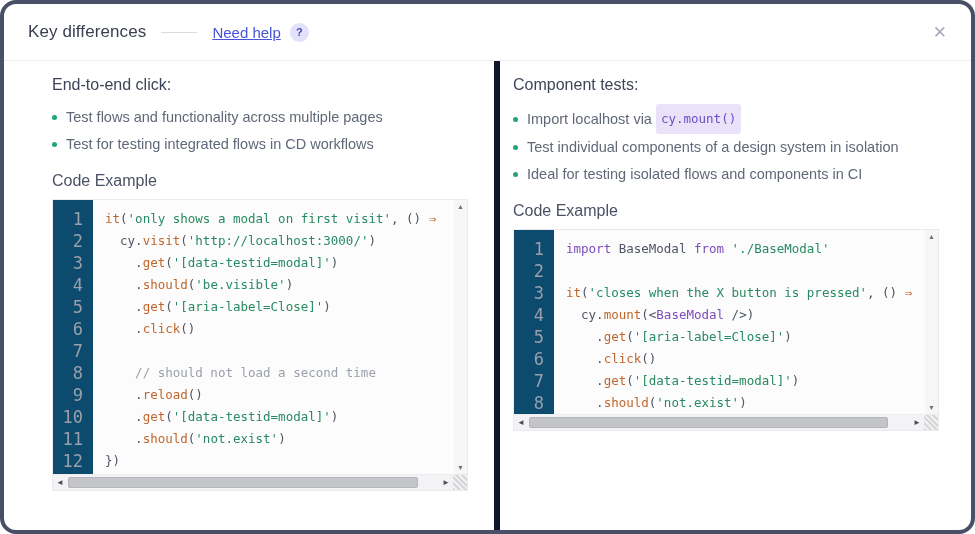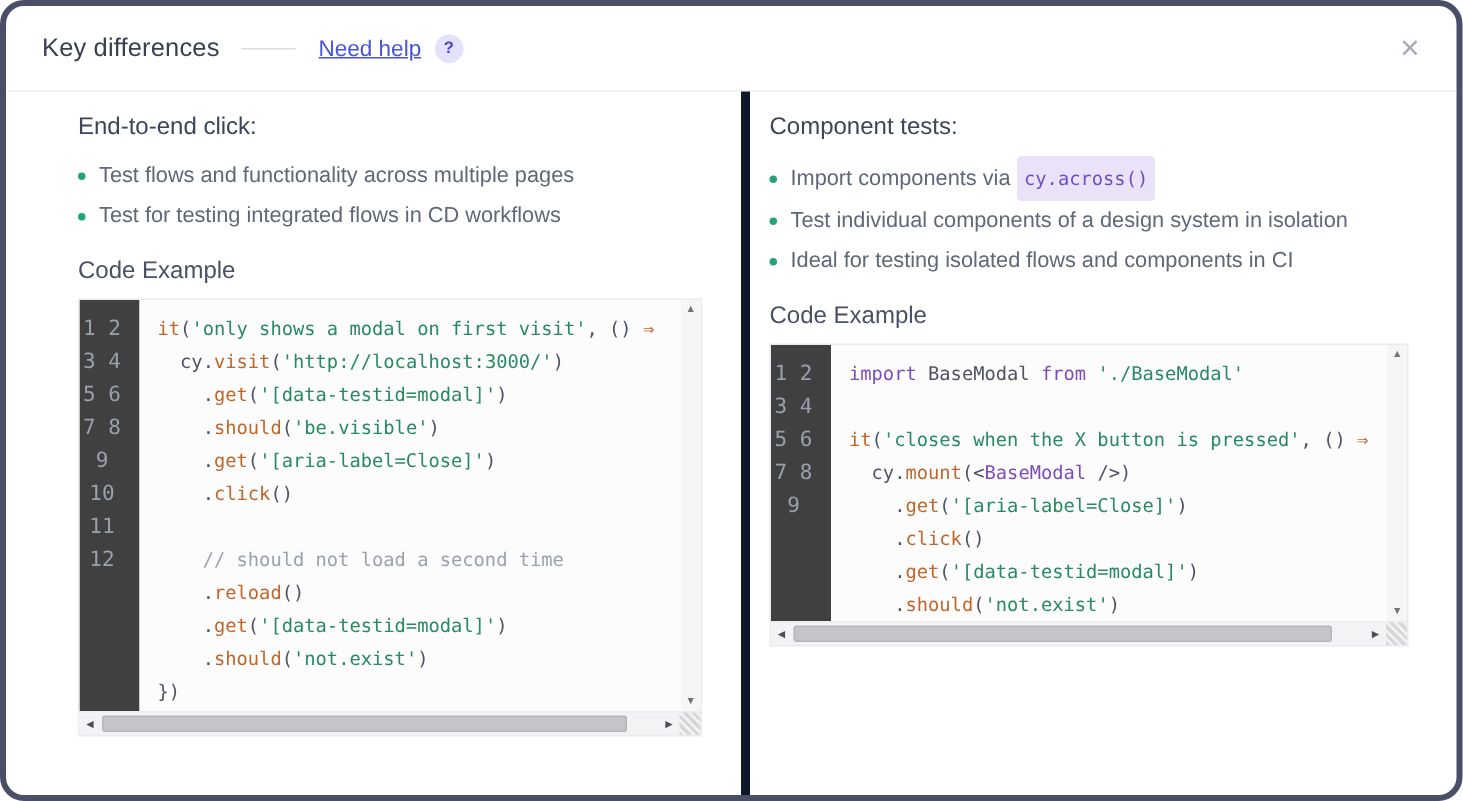--- a/index.html
+++ b/index.html
@@ -23,21 +23,21 @@
   .col h3 { font-size:16px; font-weight:400; color:#3e4558; margin-bottom:10px; }
   ul.bullets { list-style:none; }
   ul.bullets li { font-size:14.5px; color:#606877; line-height:27px; display:flex; align-items:center; }
   .dot { width:5px; height:5px; border-radius:50%; background:#21a673; margin-right:9px; flex:0 0 auto; }
   .chip { font-family:"DejaVu Sans Mono", monospace; font-size:12.5px; color:#6f4ec4; background:#e9e2f9; border-radius:3px; padding:1px 5px 2px; margin-left:4px; }
   .code-label { font-size:16px; color:#4a5164; margin-top:14px; margin-bottom:9px; }
 
   
   .codeblock { border:1px solid #ebebee; background:#fbfbfd; display:flex; flex-direction:column; }
   .cb-main { flex:1; display:flex; overflow:hidden; }
-  .gutter { flex:0 0 40px; background:#404040; color:#9aa0ab; font-family:"DejaVu Sans Mono", monospace; font-size:14px; line-height:22px; text-align:center; padding:8px 10px 0 0; }
+  .gutter { flex:0 0 40px; background:#0c4a6e; color:#9aa0ab; font-family:"DejaVu Sans Mono", monospace; font-size:17px; line-height:22px; text-align:right; padding:8px 10px 0 0; }
   .lines { flex:1; overflow:hidden; background:#fcfcfd; padding:8px 0 0 12px; font-family:"DejaVu Sans Mono", monospace; font-size:12.5px; line-height:22px; white-space:pre; }
   .lines .fn  { color:#c1662a; }
   .lines .op  { color:#c1662a; }
   .lines .str { color:#278a62; }
   .lines .kw  { color:#7d4cbb; }
   .lines .jsx { color:#7d4cbb; }
   .lines .pm  { color:#4e5462; }
   .lines .cm  { color:#9ba1aa; }
   .vscroll { flex:0 0 13px; background:#f6f6f7; display:flex; flex-direction:column; justify-content:space-between; align-items:center; padding:3px 0; }
   .varrow { font-size:7px; color:#70747d; line-height:1; cursor:pointer; }
@@ -109,22 +109,22 @@
           <span class="hcorner"></span>
         </div>
       </div>
     </div>
 
     <div class="col col-right">
       <h3>Component tests:</h3>
       <ul class="bullets">
           <li>
             <span class="dot"></span>
-            <span>Import components via </span>
-            <code class="chip">cy.across()</code>
+            <span>Import localhost via </span>
+            <code class="chip">cy.mount()</code>
           </li>
           <li>
             <span class="dot"></span>
             <span>Test individual components of a design system in isolation</span>
           </li>
           <li>
             <span class="dot"></span>
             <span>Ideal for testing isolated flows and components in CI</span>
           </li>
         </ul>

